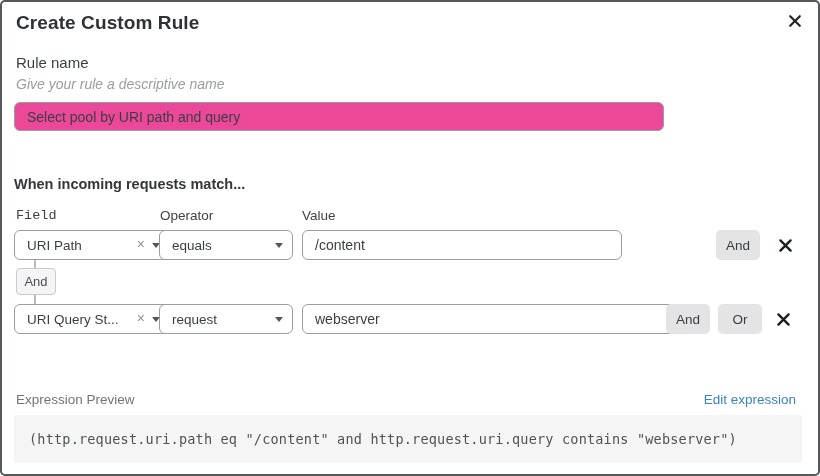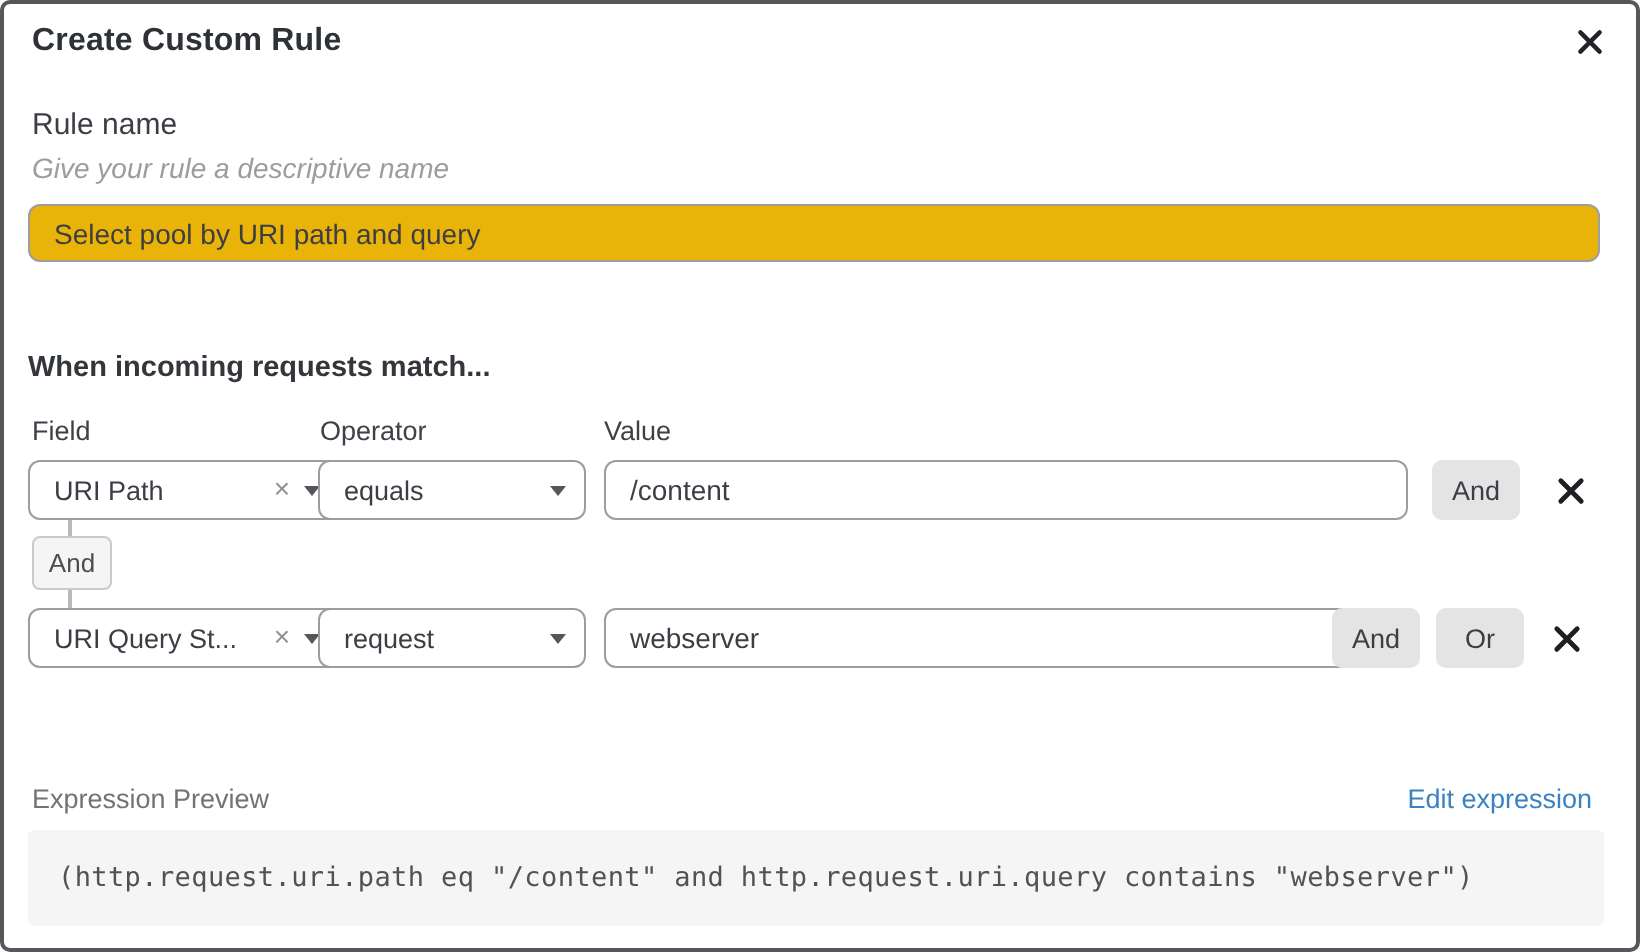--- a/index.html
+++ b/index.html
@@ -11,45 +11,45 @@
     border-radius: 5px;
     overflow: hidden;
     font-family: "Liberation Sans", "DejaVu Sans", sans-serif;
     color: #3b3e44;
   }
   .abs { position: absolute; }
 
   
   .dialog-title {
     left: 14px; top: 10px;
-    font-size: 16px; font-weight: 700; color: #2e3136;
+    font-size: 19px; font-weight: 700; color: #2e3136;
     letter-spacing: 0.1px;
   }
   .close-btn {
     right: 12px; top: 8px;
     width: 22px; height: 22px;
     display: flex; align-items: center; justify-content: center;
     cursor: pointer; background: none; border: none;
   }
 
   
   .rule-name-label { left: 14px; top: 52px; font-size: 15px; color: #3b3e44; text-align: center; }
   .rule-name-hint  { left: 14px; top: 74px; font-size: 14px; color: #9b9da1; font-style: italic; }
   .rule-name-input {
-    left: 12px; top: 100px; width: 786px; height: 29px;
+    left: 12px; top: 100px; width: 650px; height: 29px;
     border: 1px solid #9b9da1; border-radius: 6px;
     padding: 0 12px; font-size: 14px; color: #3b3e44;
     font-family: "Liberation Sans", "DejaVu Sans", sans-serif;
-    background: #eab308; outline: none;
+    background: #ec4899; outline: none;
   }
 
   
   .match-heading { left: 12px; top: 174px; font-size: 14.5px; font-weight: 700; color: #33363b; }
   .col-label { top: 206px; font-size: 13.5px; color: #3e4147; }
-  .col-label.field    { left: 14px; }
+  .col-label.field    { left: 14px; font-family: Liberation Mono, monospace; }
   .col-label.operator { left: 158px; }
   .col-label.value    { left: 300px; }
 
   .select {
     height: 30px; background: #fff;
     border: 1px solid #9b9da1; border-radius: 6px;
     display: flex; align-items: center;
     padding: 0 9px 0 12px; cursor: pointer;
   }
   .select .select-text {
@@ -69,21 +69,21 @@
   .row1 { top: 228px; }
   .row2 { top: 302px; }
   .field-select    { left: 12px;  width: 156px; }
   .operator-select { left: 157px; width: 134px; }
   .value-input {
     height: 30px; border: 1px solid #9b9da1; border-radius: 6px;
     padding: 0 12px; font-size: 14px; color: #3b3e44;
     font-family: "Liberation Sans", "DejaVu Sans", sans-serif;
     background: #fff; outline: none;
   }
-  .value-input.v1 { left: 300px; width: 402px; }
+  .value-input.v1 { left: 300px; width: 320px; }
   .value-input.v2 { left: 300px; width: 393px; }
 
   .conj-btn {
     height: 30px; border: none; border-radius: 5px;
     background: #e4e4e5; color: #3b3e44;
     font-size: 13.5px; font-family: inherit; cursor: pointer;
     display: flex; align-items: center; justify-content: center;
   }
   .and-btn-1 { left: 714px; top: 228px; width: 44px; }
   .and-btn-2 { left: 664px; top: 302px; width: 44px; }

